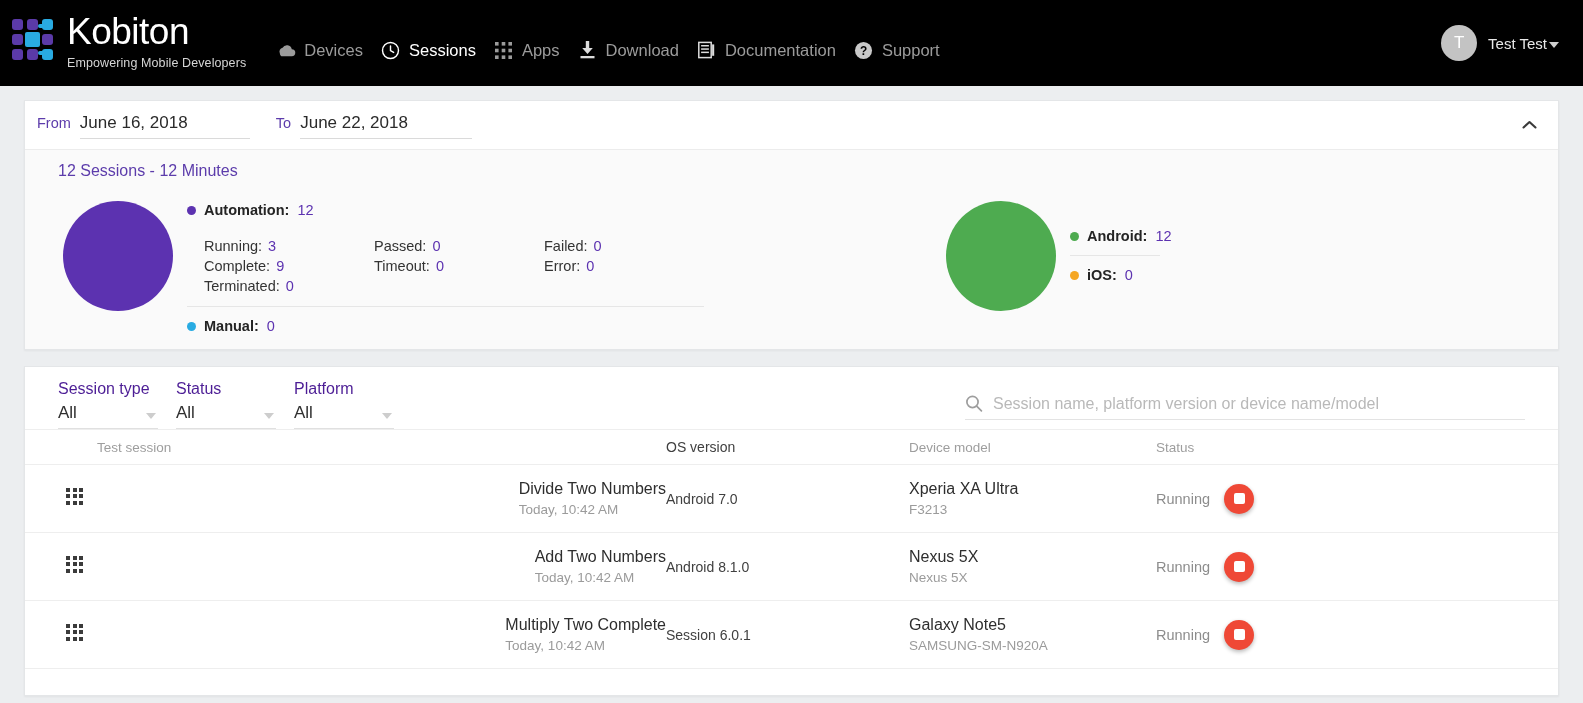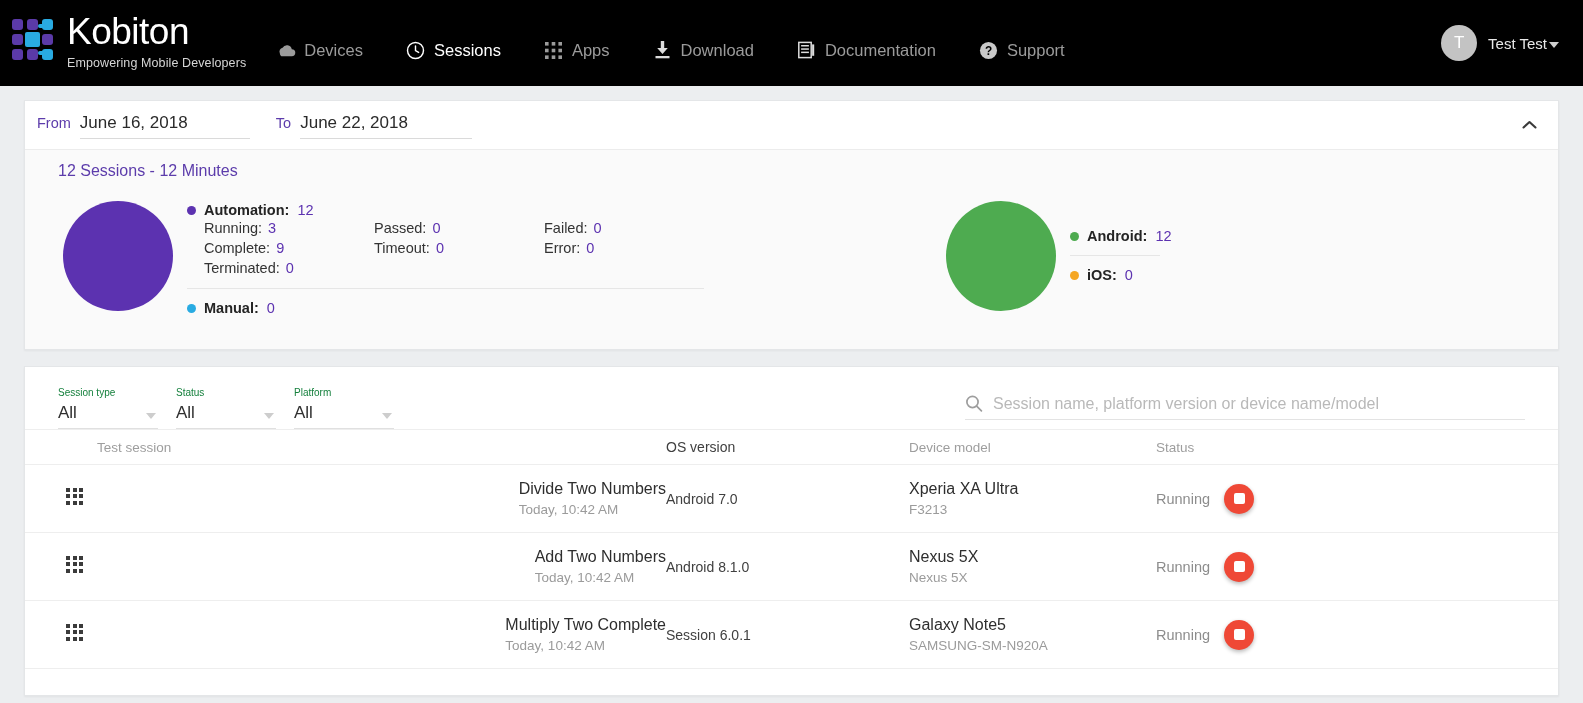--- a/index.html
+++ b/index.html
@@ -44,21 +44,21 @@
     letter-spacing: -0.5px;
   }
   .brand-tag {
     color: #d6d6d6;
     font-size: 12.5px;
     line-height: 16px;
     margin-top: 4px;
     letter-spacing: 0.1px;
   }
 
-  .nav-items { display: flex; align-items: center; gap: 43px; margin-left: 12px; margin-top: 16px; }
+  .nav-items { display: flex; align-items: center; gap: 18px; margin-left: 12px; margin-top: 16px; }
   .nav-item {
     display: flex; align-items: center; gap: 8px;
     color: #9b9b9b;
     font-size: 16.5px;
     cursor: pointer;
     white-space: nowrap;
   }
   .nav-item.active { color: #ffffff; }
   .nav-item .ni { display: flex; align-items: center; justify-content: center; width: 20px; height: 20px; }
   .nav-item svg { display: block; }
@@ -134,21 +134,21 @@
   .legend-head { display: flex; align-items: center; gap: 8px; font-size: 14.5px; color: #242424; }
   .dot { width: 9px; height: 9px; border-radius: 50%; flex: none; }
   .dot.purple { background: #5c32b0; }
   .dot.blue { background: #29abe2; }
   .dot.green { background: #4eab50; }
   .dot.orange { background: #f5a623; }
   .legend-head b { font-weight: bold; }
   .num { color: #5c32b0; font-weight: normal; }
 
   .stat-grid {
-    margin-top: 2px; margin-left: 17px;
+    margin-top: 20px; margin-left: 17px;
     display: grid;
     grid-template-columns: 170px 170px auto;
     row-gap: 4px;
     font-size: 14.5px; color: #333;
   }
   .stat-grid span .num { margin-left: 2px; }
   .legend-divider {
     margin-top: 12px; margin-left: 0px;
     border-top: 1px solid #e6e6e6; width: 517px;
   }
@@ -165,21 +165,21 @@
     display: flex; align-items: flex-end;
     padding: 0 0 0 33px;
     position: relative;
   }
   .select {
     width: 100px; margin-right: 18px;
     border-bottom: 1px solid #e0e0e0;
     padding-bottom: 5px;
     position: relative; cursor: pointer;
   }
-  .select .sel-label { font-size: 10px; color: #15803d; margin-bottom: 5px; }
+  .select .sel-label { font-size: 16px; color: #4c1d95; margin-bottom: 5px; }
   .select .sel-value { font-size: 17px; color: #2f2f2f; }
   .select .sel-arrow {
     position: absolute; right: 2px; bottom: 9px;
     width: 0; height: 0;
     border-left: 5px solid transparent;
     border-right: 5px solid transparent;
     border-top: 6px solid #cdcdcd;
   }
   .search-wrap {
     position: absolute; left: 940px; bottom: 9px; right: 33px;

